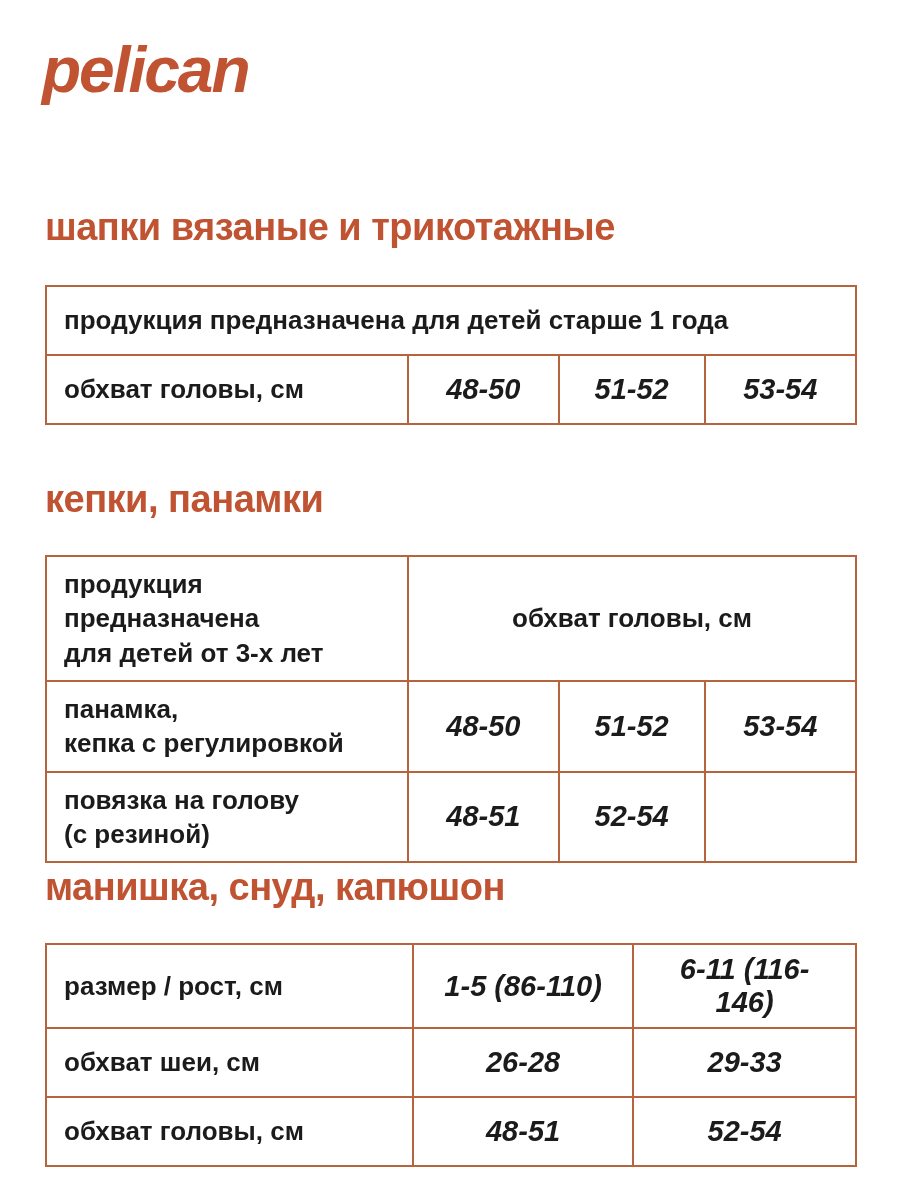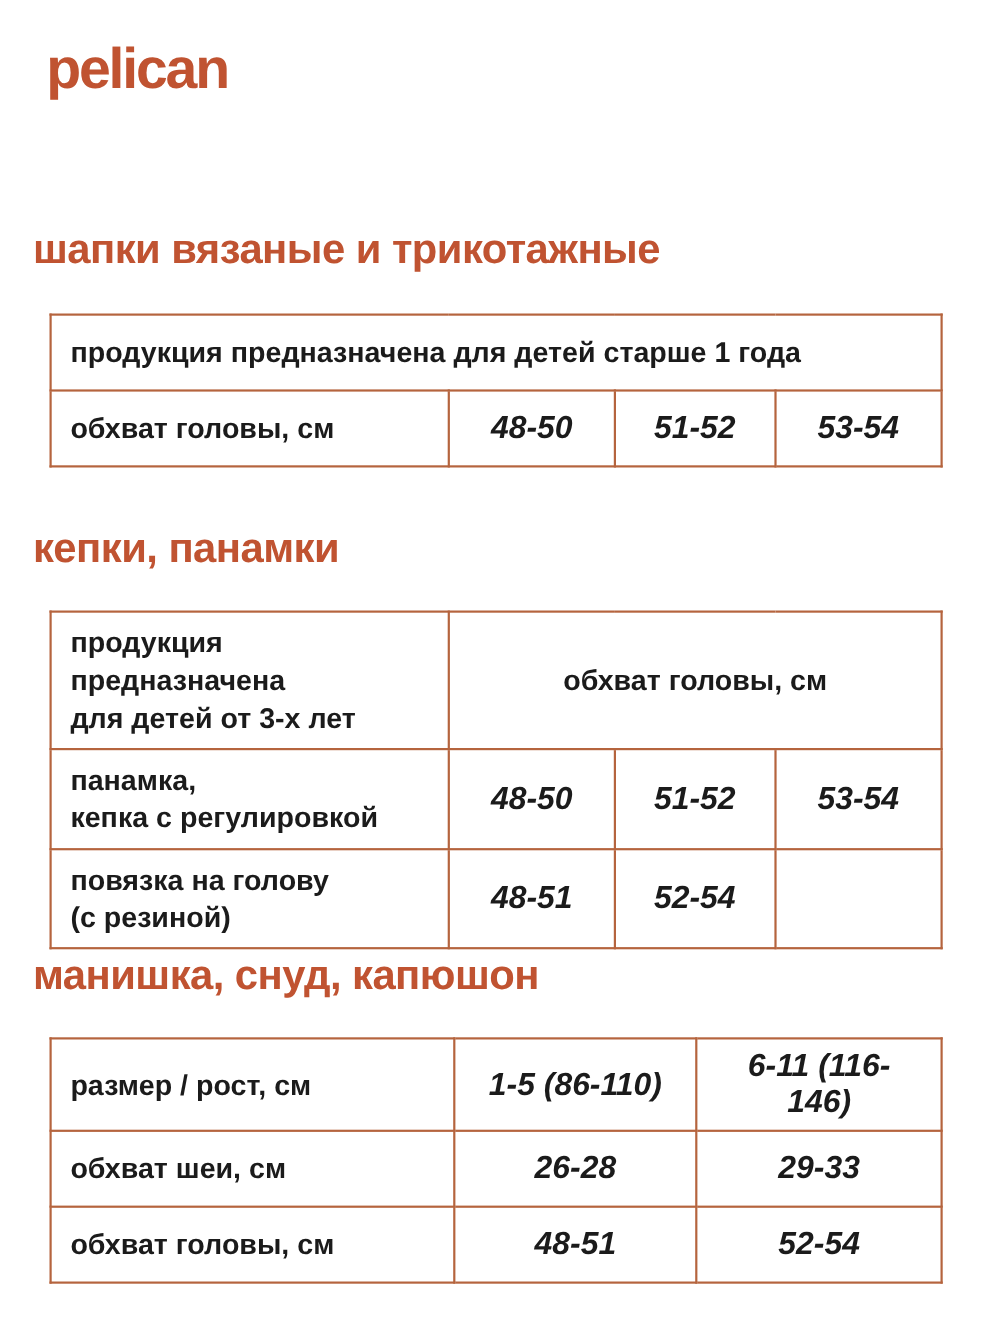--- a/index.html
+++ b/index.html
@@ -14,29 +14,30 @@
     height: 1200px;
     position: relative;
     font-family: "Liberation Sans", sans-serif;
     color: var(--text);
     overflow: hidden;
   }
   .logo {
     position: absolute;
     left: 42px;
     top: 34px;
-    font-size: 52px;
+    font-size: 64px;
     font-weight: 700;
     letter-spacing: -2px;
     color: var(--accent);
     line-height: 1.15;
+    font-style: italic;
   }
   .section-heading {
     position: absolute;
-    left: 30px;
+    left: 45px;
     font-size: 38px;
     font-weight: 700;
     color: var(--accent);
     letter-spacing: -0.5px;
     white-space: nowrap;
   }
   #heading-hats    { top: 206px; }
   #heading-caps    { top: 478px; }
   #heading-scarves { top: 866px; }
 

